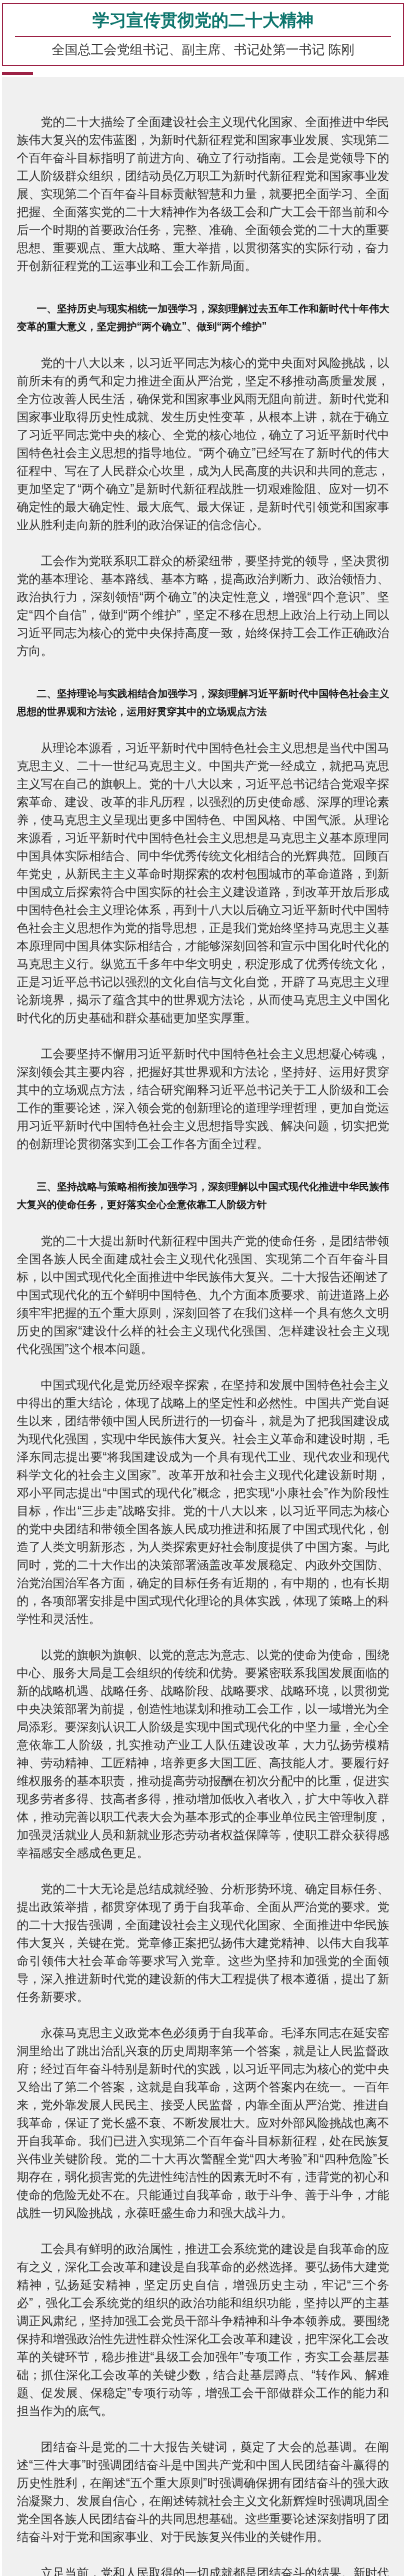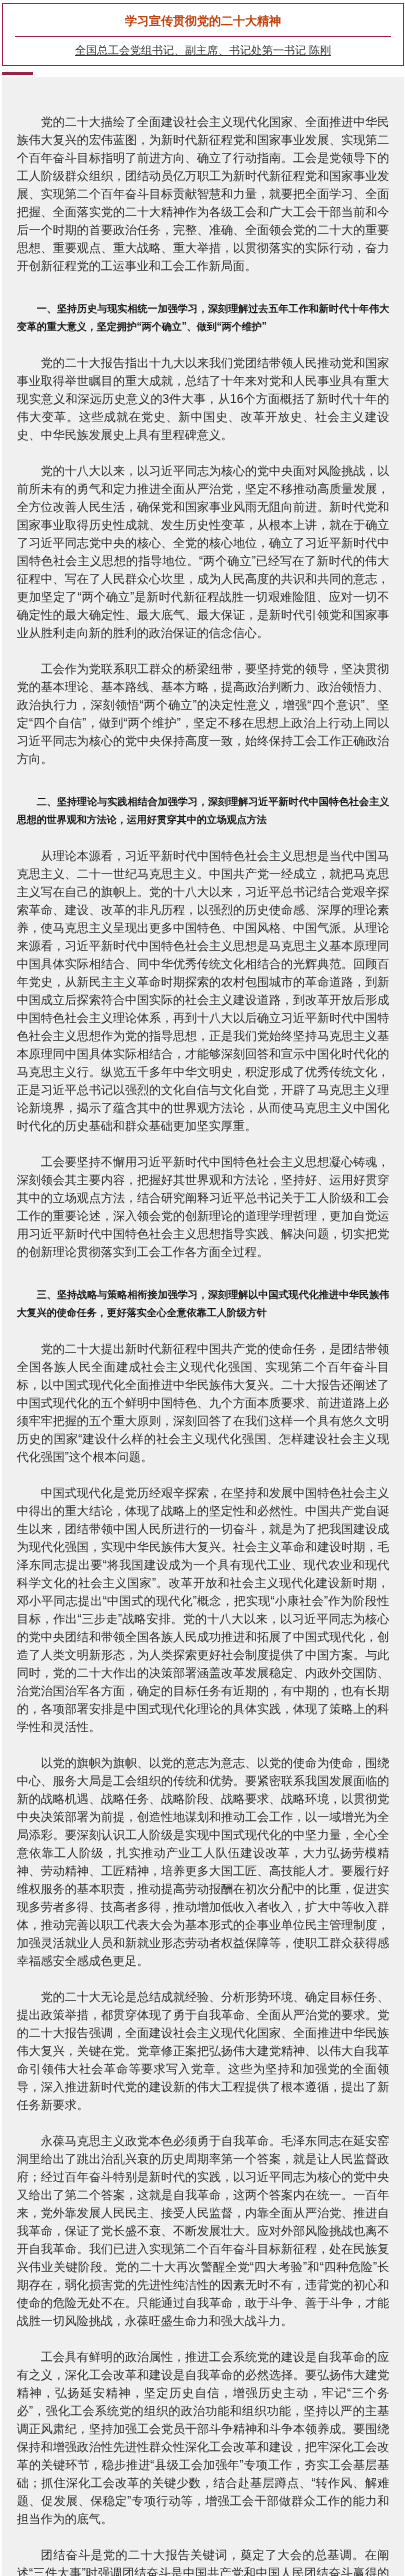--- a/index.html
+++ b/index.html
@@ -17,38 +17,37 @@
   }
   .page{width:406px;}
   .header-box{
     margin:3px 2.4px 0 2.4px;
     background:#ffffff;
     border:0.6px solid var(--accent);
     padding:8.3px 10.7px 9.5px 10.7px;
   }
   .title-line{
     text-align:center;
-    font-size:12px;
+    font-size:17px;
     font-weight:bold;
-    color:#c2410c;
+    color:#0f766e;
     line-height:18px;
     margin-bottom:2.4px;
   }
   .title-divider{
     border:none;
     height:0.6px;
     background:var(--accent);
     margin:6px 1.2px 7.1px 1.2px;
   }
   .author-line{
     text-align:center;
-    font-size:11px;
+    font-size:13px;
     color:#333333;
     line-height:12px;
-    text-decoration:underline;
   }
   .accent-dash{
     width:31px;
     height:3px;
     background:var(--accent);
     margin:6px 0 1.2px 1.8px;
   }
   .content{
     margin:0 1.8px;
     background:var(--content-bg);
@@ -83,21 +82,20 @@
     <hr class="title-divider">
     <div class="author-line">全国总工会党组书记、副主席、书记处第一书记 陈刚</div>
   </div>
 
   <div class="accent-dash"></div>
 
   <div class="content">
     <div>
         <p class="body-paragraph">党的二十大描绘了全面建设社会主义现代化国家、全面推进中华民族伟大复兴的宏伟蓝图，为新时代新征程党和国家事业发展、实现第二个百年奋斗目标指明了前进方向、确立了行动指南。工会是党领导下的工人阶级群众组织，团结动员亿万职工为新时代新征程党和国家事业发展、实现第二个百年奋斗目标贡献智慧和力量，就要把全面学习、全面把握、全面落实党的二十大精神作为各级工会和广大工会干部当前和今后一个时期的首要政治任务，完整、准确、全面领会党的二十大的重要思想、重要观点、重大战略、重大举措，以贯彻落实的实际行动，奋力开创新征程党的工运事业和工会工作新局面。</p>
         <h2 class="section-heading">一、坚持历史与现实相统一加强学习，深刻理解过去五年工作和新时代十年伟大变革的重大意义，坚定拥护“两个确立”、做到“两个维护”</h2>
-        <p class="body-paragraph">党的二十大报告指出十九大以来我们党团结带领人民推动党和国家事业取得举世瞩目的重大成就，总结了十年来对党和人民事业具有重大现实意义和深远历史意义的3件大事，从16个方面概括了新时代十年的伟大变革。这些成就在党史、新中国史、改革开放史、社会主义建设史、中华民族发展史上具有里程碑意义。</p>
         <p class="body-paragraph">党的十八大以来，以习近平同志为核心的党中央面对风险挑战，以前所未有的勇气和定力推进全面从严治党，坚定不移推动高质量发展，全方位改善人民生活，确保党和国家事业风雨无阻向前进。新时代党和国家事业取得历史性成就、发生历史性变革，从根本上讲，就在于确立了习近平同志党中央的核心、全党的核心地位，确立了习近平新时代中国特色社会主义思想的指导地位。“两个确立”已经写在了新时代的伟大征程中、写在了人民群众心坎里，成为人民高度的共识和共同的意志，更加坚定了“两个确立”是新时代新征程战胜一切艰难险阻、应对一切不确定性的最大确定性、最大底气、最大保证，是新时代引领党和国家事业从胜利走向新的胜利的政治保证的信念信心。</p>
         <p class="body-paragraph">工会作为党联系职工群众的桥梁纽带，要坚持党的领导，坚决贯彻党的基本理论、基本路线、基本方略，提高政治判断力、政治领悟力、政治执行力，深刻领悟“两个确立”的决定性意义，增强“四个意识”、坚定“四个自信”，做到“两个维护”，坚定不移在思想上政治上行动上同以习近平同志为核心的党中央保持高度一致，始终保持工会工作正确政治方向。</p>
         <h2 class="section-heading">二、坚持理论与实践相结合加强学习，深刻理解习近平新时代中国特色社会主义思想的世界观和方法论，运用好贯穿其中的立场观点方法</h2>
         <p class="body-paragraph">从理论本源看，习近平新时代中国特色社会主义思想是当代中国马克思主义、二十一世纪马克思主义。中国共产党一经成立，就把马克思主义写在自己的旗帜上。党的十八大以来，习近平总书记结合党艰辛探索革命、建设、改革的非凡历程，以强烈的历史使命感、深厚的理论素养，使马克思主义呈现出更多中国特色、中国风格、中国气派。从理论来源看，习近平新时代中国特色社会主义思想是马克思主义基本原理同中国具体实际相结合、同中华优秀传统文化相结合的光辉典范。回顾百年党史，从新民主主义革命时期探索的农村包围城市的革命道路，到新中国成立后探索符合中国实际的社会主义建设道路，到改革开放后形成中国特色社会主义理论体系，再到十八大以后确立习近平新时代中国特色社会主义思想作为党的指导思想，正是我们党始终坚持马克思主义基本原理同中国具体实际相结合，才能够深刻回答和宣示中国化时代化的马克思主义行。纵览五千多年中华文明史，积淀形成了优秀传统文化，正是习近平总书记以强烈的文化自信与文化自觉，开辟了马克思主义理论新境界，揭示了蕴含其中的世界观方法论，从而使马克思主义中国化时代化的历史基础和群众基础更加坚实厚重。</p>
         <p class="body-paragraph">工会要坚持不懈用习近平新时代中国特色社会主义思想凝心铸魂，深刻领会其主要内容，把握好其世界观和方法论，坚持好、运用好贯穿其中的立场观点方法，结合研究阐释习近平总书记关于工人阶级和工会工作的重要论述，深入领会党的创新理论的道理学理哲理，更加自觉运用习近平新时代中国特色社会主义思想指导实践、解决问题，切实把党的创新理论贯彻落实到工会工作各方面全过程。</p>
         <h2 class="section-heading">三、坚持战略与策略相衔接加强学习，深刻理解以中国式现代化推进中华民族伟大复兴的使命任务，更好落实全心全意依靠工人阶级方针</h2>
         <p class="body-paragraph">党的二十大提出新时代新征程中国共产党的使命任务，是团结带领全国各族人民全面建成社会主义现代化强国、实现第二个百年奋斗目标，以中国式现代化全面推进中华民族伟大复兴。二十大报告还阐述了中国式现代化的五个鲜明中国特色、九个方面本质要求、前进道路上必须牢牢把握的五个重大原则，深刻回答了在我们这样一个具有悠久文明历史的国家“建设什么样的社会主义现代化强国、怎样建设社会主义现代化强国”这个根本问题。</p>
         <p class="body-paragraph">中国式现代化是党历经艰辛探索，在坚持和发展中国特色社会主义中得出的重大结论，体现了战略上的坚定性和必然性。中国共产党自诞生以来，团结带领中国人民所进行的一切奋斗，就是为了把我国建设成为现代化强国，实现中华民族伟大复兴。社会主义革命和建设时期，毛泽东同志提出要“将我国建设成为一个具有现代工业、现代农业和现代科学文化的社会主义国家”。改革开放和社会主义现代化建设新时期，邓小平同志提出“中国式的现代化”概念，把实现“小康社会”作为阶段性目标，作出“三步走”战略安排。党的十八大以来，以习近平同志为核心的党中央团结和带领全国各族人民成功推进和拓展了中国式现代化，创造了人类文明新形态，为人类探索更好社会制度提供了中国方案。与此同时，党的二十大作出的决策部署涵盖改革发展稳定、内政外交国防、治党治国治军各方面，确定的目标任务有近期的，有中期的，也有长期的，各项部署安排是中国式现代化理论的具体实践，体现了策略上的科学性和灵活性。</p>
         <p class="body-paragraph">以党的旗帜为旗帜、以党的意志为意志、以党的使命为使命，围绕中心、服务大局是工会组织的传统和优势。要紧密联系我国发展面临的新的战略机遇、战略任务、战略阶段、战略要求、战略环境，以贯彻党中央决策部署为前提，创造性地谋划和推动工会工作，以一域增光为全局添彩。要深刻认识工人阶级是实现中国式现代化的中坚力量，全心全意依靠工人阶级，扎实推动产业工人队伍建设改革，大力弘扬劳模精神、劳动精神、工匠精神，培养更多大国工匠、高技能人才。要履行好维权服务的基本职责，推动提高劳动报酬在初次分配中的比重，促进实现多劳者多得、技高者多得，推动增加低收入者收入，扩大中等收入群体，推动完善以职工代表大会为基本形式的企事业单位民主管理制度，加强灵活就业人员和新就业形态劳动者权益保障等，使职工群众获得感幸福感安全感成色更足。</p>
         <p class="body-paragraph">党的二十大无论是总结成就经验、分析形势环境、确定目标任务、提出政策举措，都贯穿体现了勇于自我革命、全面从严治党的要求。党的二十大报告强调，全面建设社会主义现代化国家、全面推进中华民族伟大复兴，关键在党。党章修正案把弘扬伟大建党精神、以伟大自我革命引领伟大社会革命等要求写入党章。这些为坚持和加强党的全面领导，深入推进新时代党的建设新的伟大工程提供了根本遵循，提出了新任务新要求。</p>

